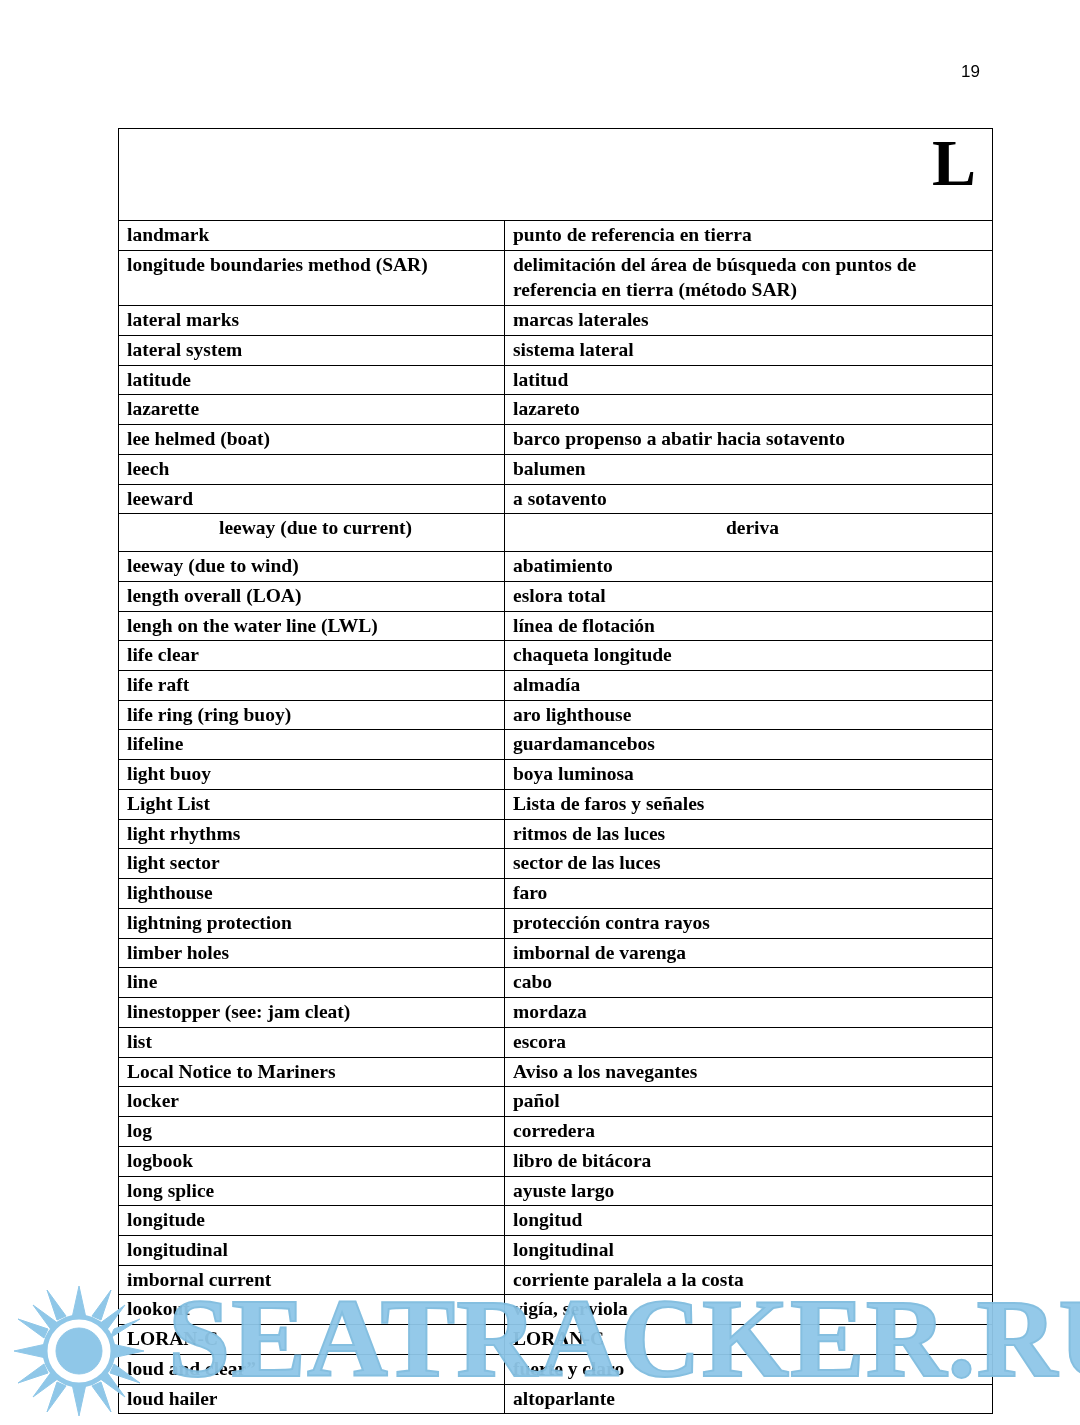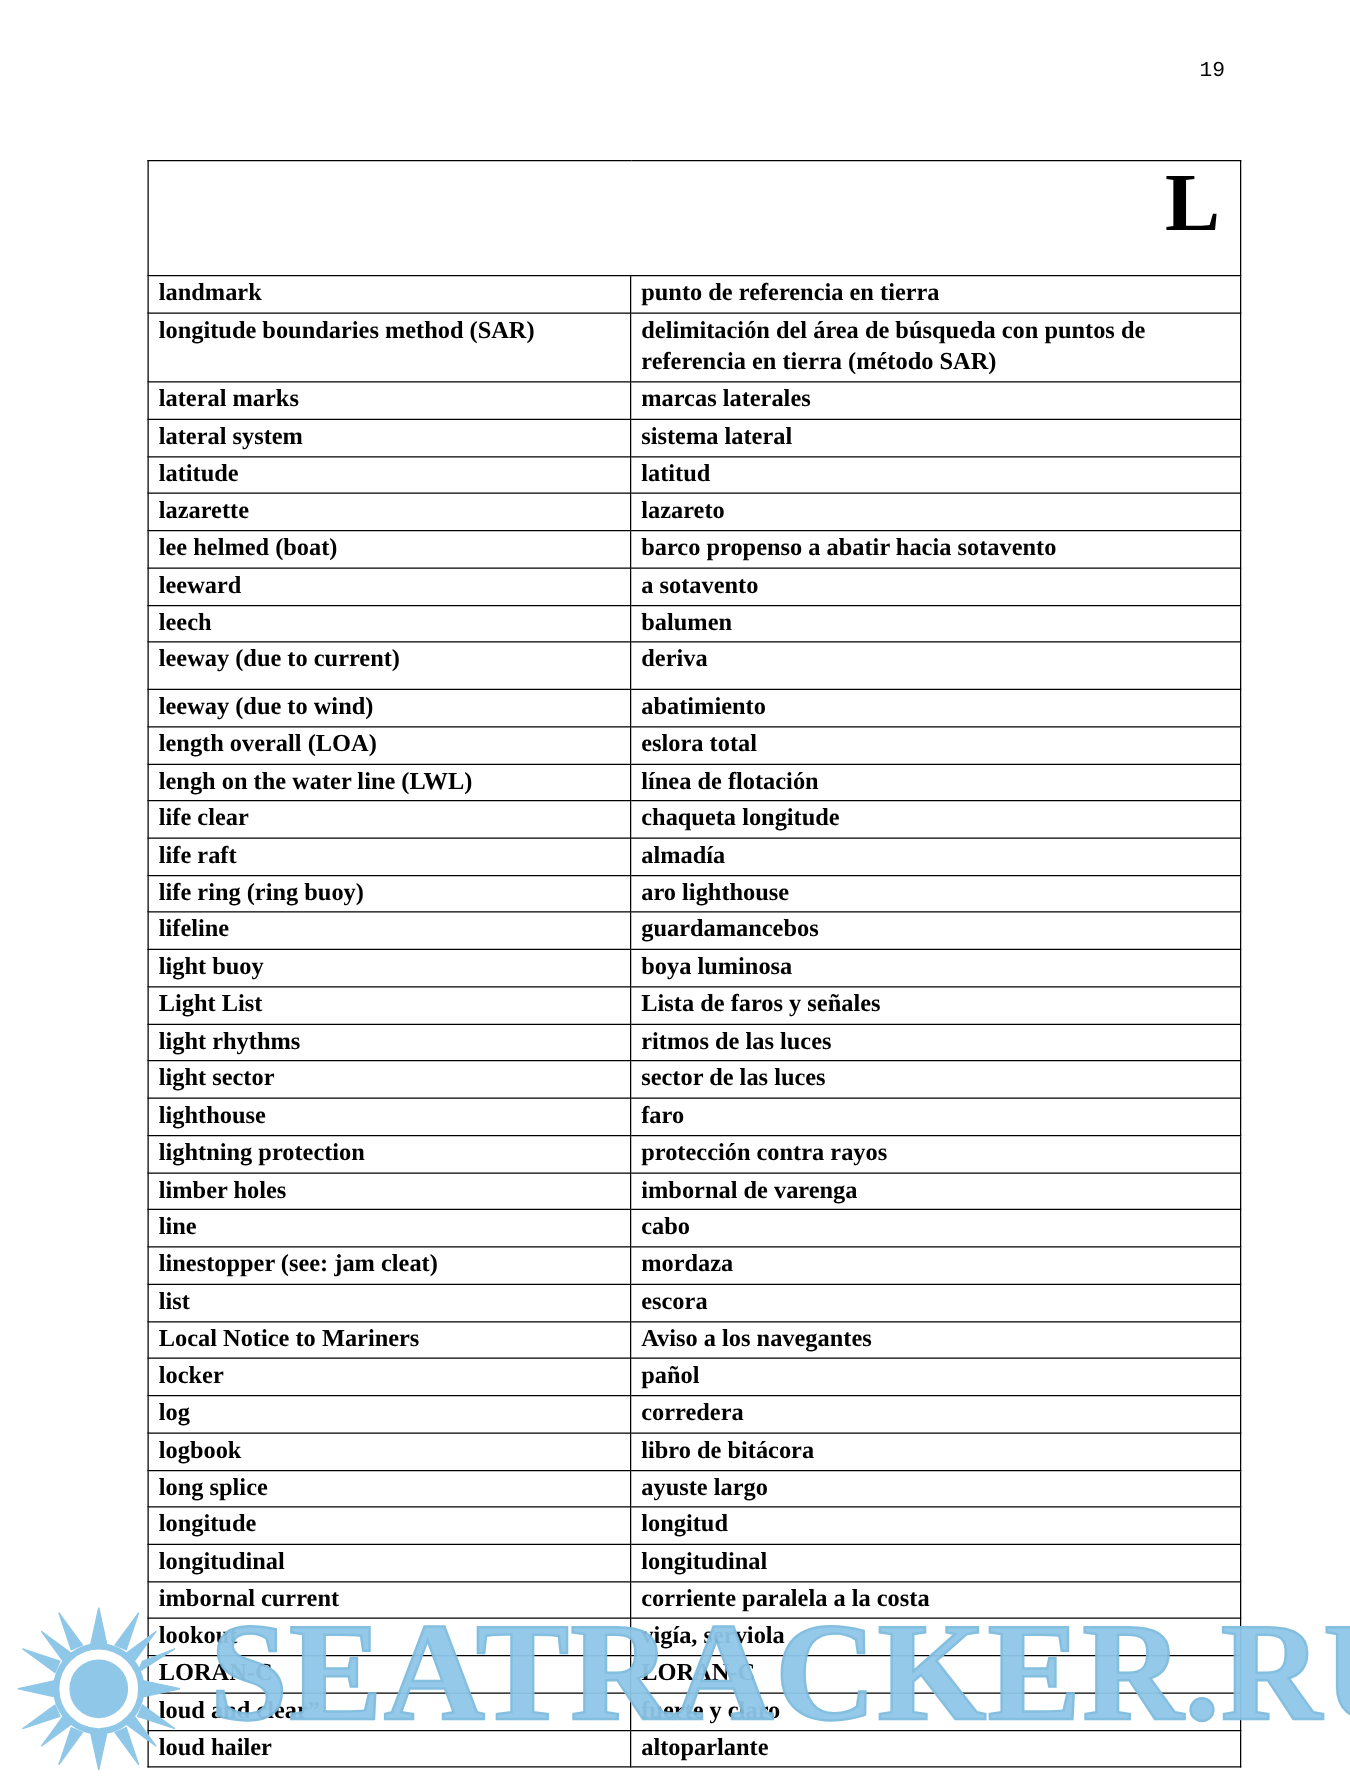--- a/index.html
+++ b/index.html
@@ -11,23 +11,23 @@
     width: 1080px;
     height: 1425px;
     position: relative;
     font-family: "Liberation Serif", "DejaVu Serif", serif;
     color: #000000;
     overflow: hidden;
   }
 
   .page-number {
     position: absolute;
-    top: 48px;
+    top: 62px;
     right: 100px;
-    font-family: Liberation Mono, monospace;
+    font-family: Liberation Sans, sans-serif;
     font-size: 17px;
     color: #000;
   }
 
   .glossary-table {
     position: absolute;
     left: 118px;
     top: 128px;
     width: 874px;
     border-collapse: collapse;
@@ -52,21 +52,21 @@
     padding-right: 16px !important;
     vertical-align: middle;
   }
   .letter-header-cell .letter {
     font-size: 66px;
     font-weight: bold;
     line-height: 1;
     font-family: "Liberation Serif", serif;
   }
 
-  .row-tall td { padding-bottom: 10px; }
+  .row-tall td { padding-bottom: 10px; text-align: center; }
 
   .watermark {
     position: absolute;
     left: 0;
     top: 1268px;
     width: 1080px;
     height: 157px;
     pointer-events: none;
   }
   .wm-text {
@@ -128,26 +128,26 @@
       </tr>
       <tr>
         <td>lazarette</td>
         <td>lazareto</td>
       </tr>
       <tr>
         <td>lee helmed (boat)</td>
         <td>barco propenso a abatir hacia sotavento</td>
       </tr>
       <tr>
+        <td>leech</td>
+        <td>balumen</td>
+      </tr>
+      <tr>
         <td>leeward</td>
         <td>a sotavento</td>
-      </tr>
-      <tr>
-        <td>leech</td>
-        <td>balumen</td>
       </tr>
       <tr class="row-tall">
         <td>leeway (due to current)</td>
         <td>deriva</td>
       </tr>
       <tr>
         <td>leeway (due to wind)</td>
         <td>abatimiento</td>
       </tr>
       <tr>

